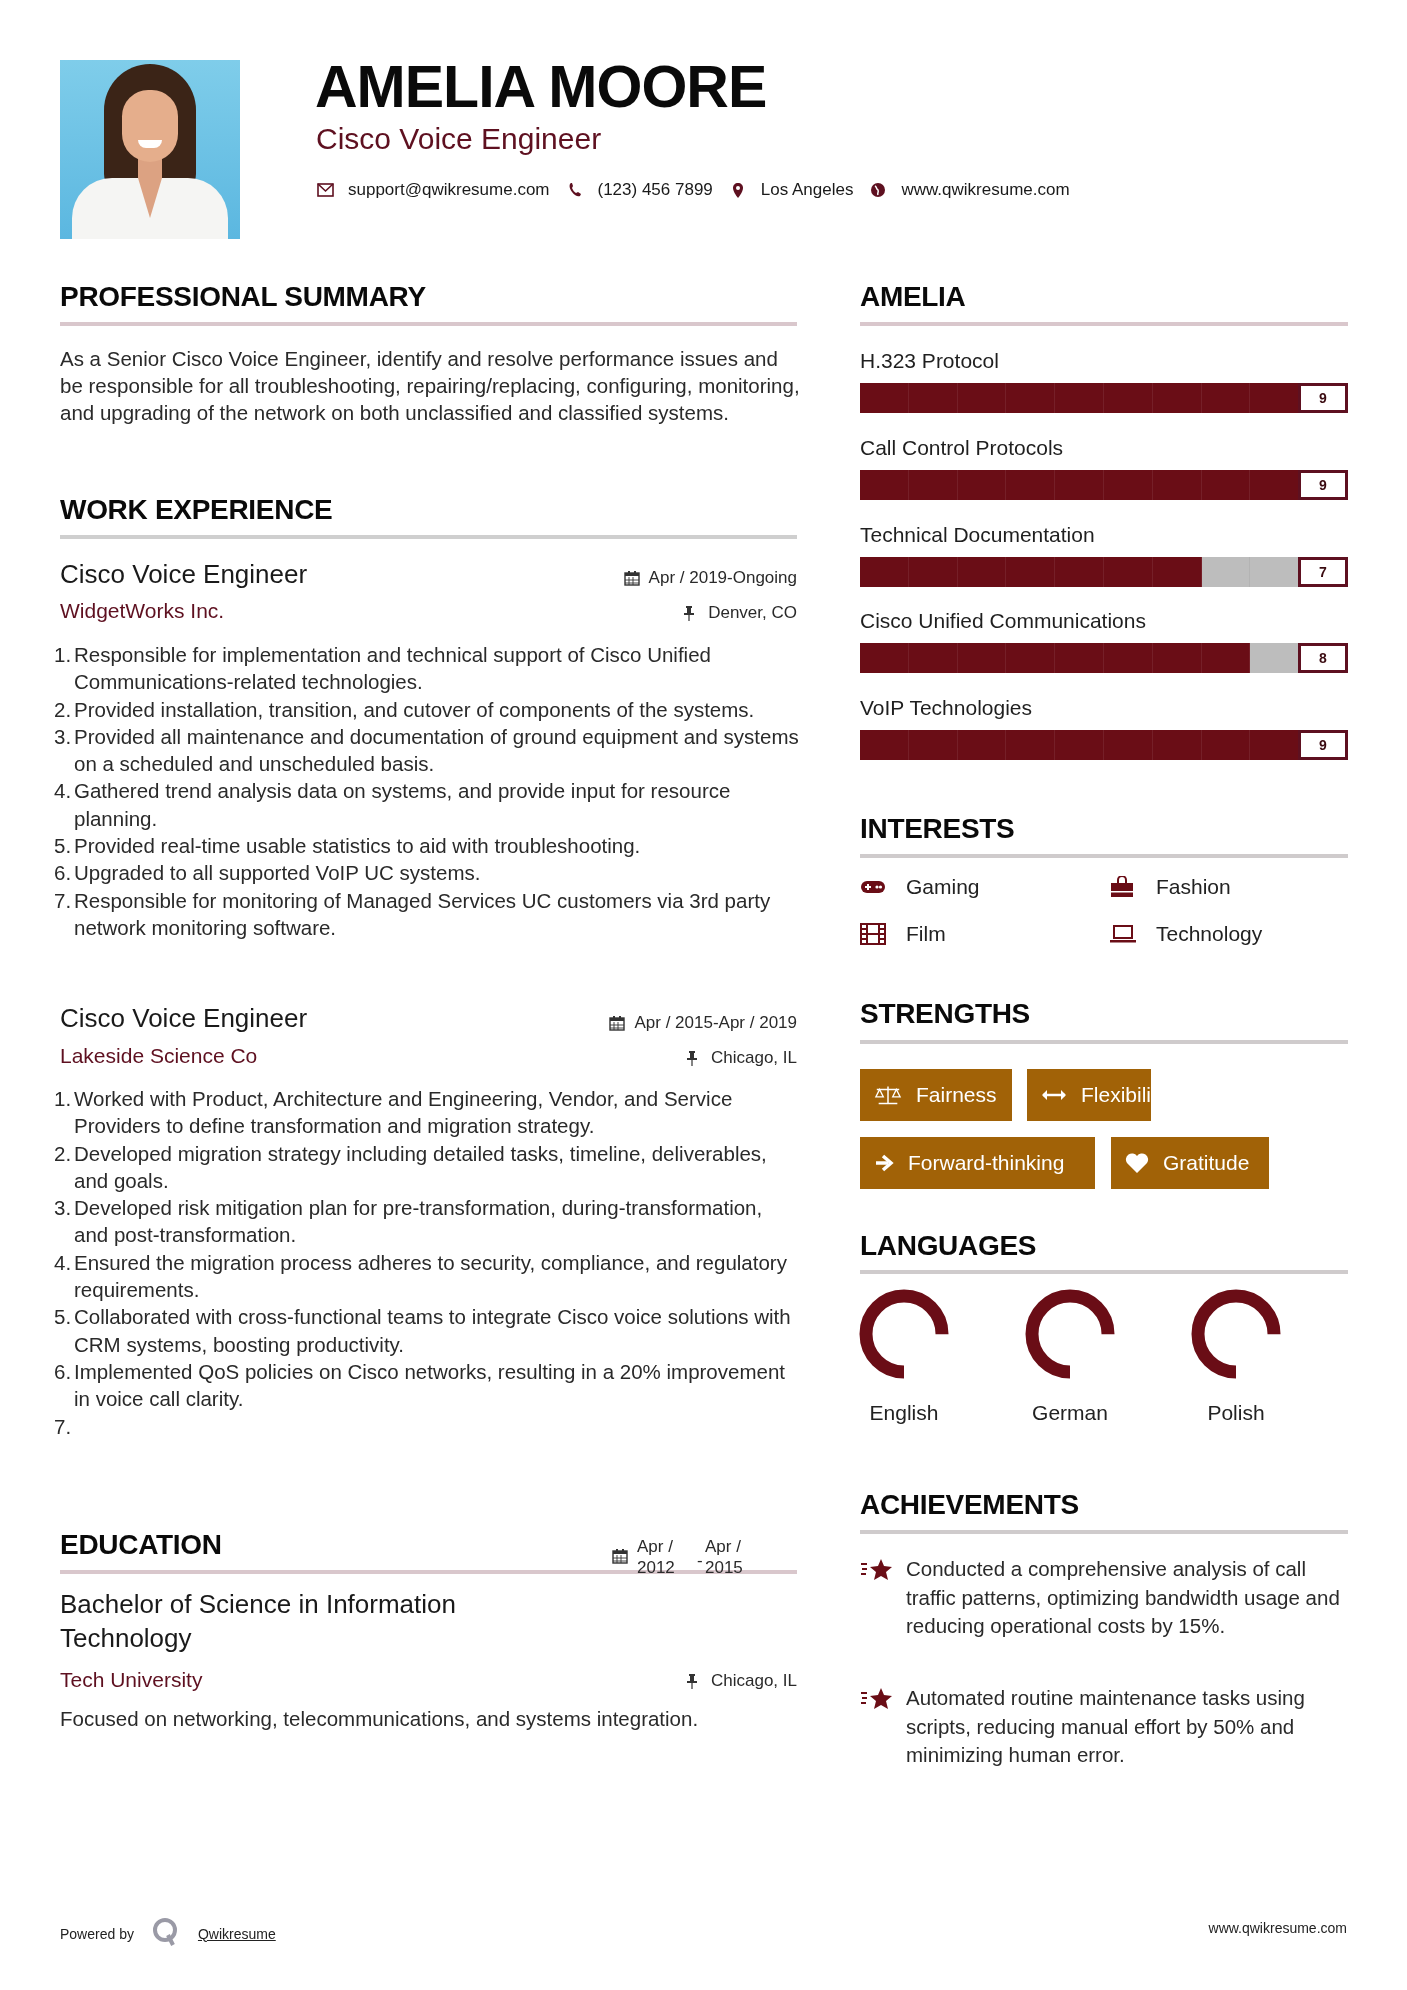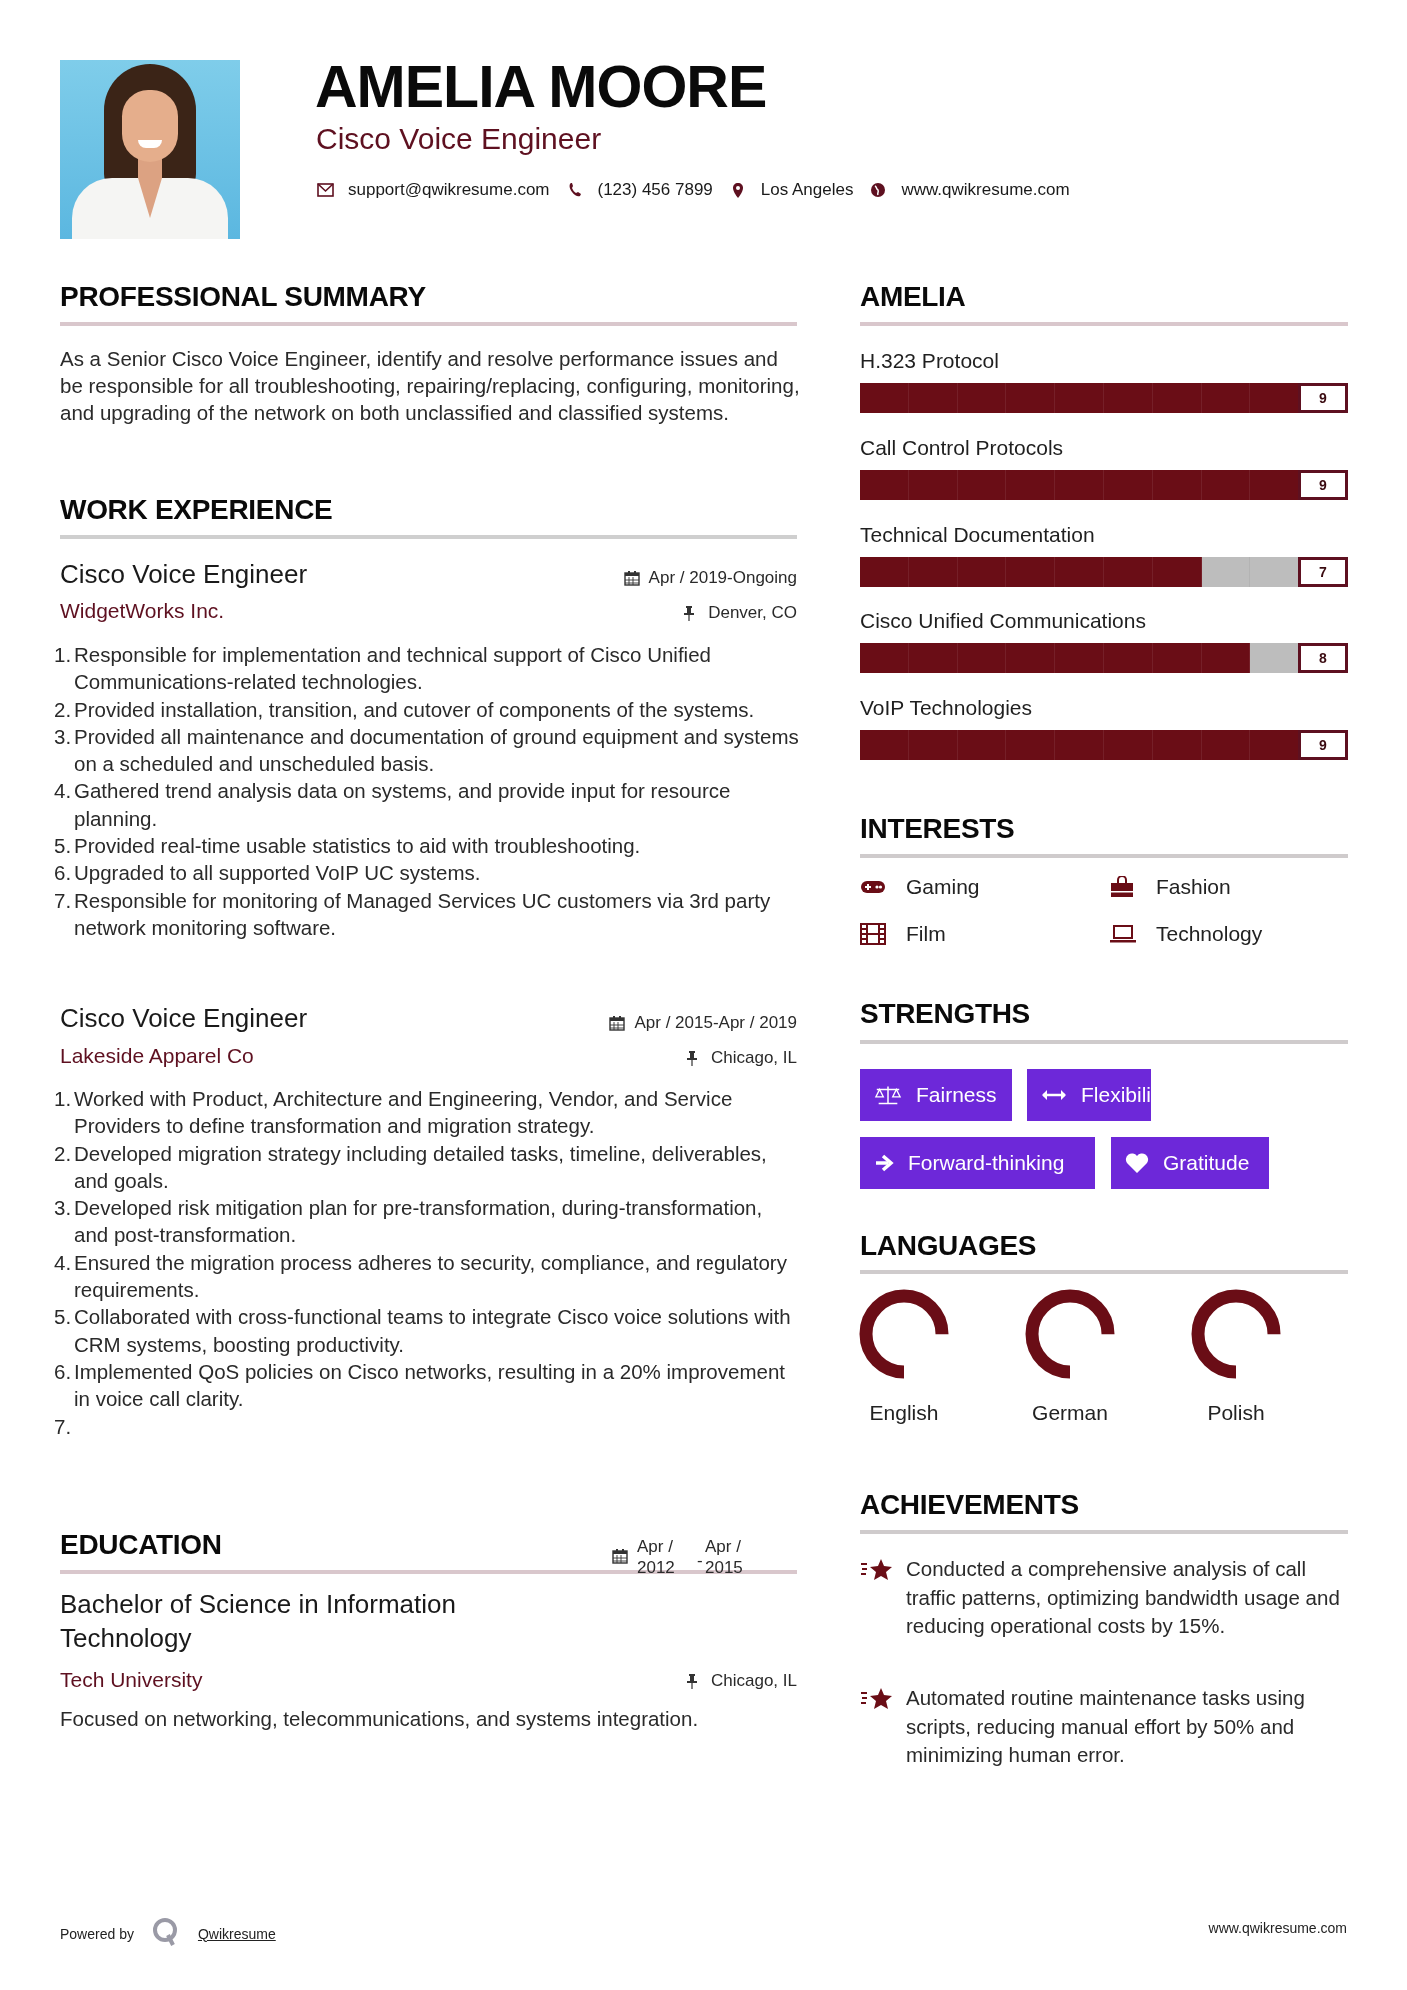--- a/index.html
+++ b/index.html
@@ -44,21 +44,21 @@
   .seg { height: 30px; border-right: 1px solid rgba(255,255,255,0.08); }
   .seg.on { background: #6a0d16; }
   .seg.off { background: #bdbdbd; border-right: 1px solid #b3b3b3; }
   .skill-num { position: absolute; right: 0; top: 0; width: 50px; height: 30px; border: 3px solid #5e1020; background: #fff; font-size: 14px; font-weight: 700; color: #3a0a10; display: flex; align-items: center; justify-content: center; }
 
   
   .interest { position: absolute; display: flex; align-items: center; font-size: 21px; color: #222; }
   .interest .ii { width: 26px; height: 22px; margin-right: 20px; color: #6a0d16; display: inline-flex; align-items: center; }
 
   
-  .chip { position: absolute; height: 52px; background: #6d28d9; color: #fff; display: flex; align-items: center; padding: 0 14px; font-size: 21px; }
+  .chip { position: absolute; height: 52px; background: #a16207; color: #fff; display: flex; align-items: center; padding: 0 14px; font-size: 21px; }
   .chip .ci { width: 28px; margin-right: 14px; display: inline-flex; align-items: center; justify-content: center; }
 
   
   .lang { position: absolute; width: 120px; text-align: center; }
   .lang svg { display: block; margin: 0 auto; }
   .lang .ln { font-size: 21px; color: #222; margin-top: 22px; }
 
   
   .ach { position: absolute; left: 860px; width: 488px; display: flex; }
   .ach .ai { width: 46px; flex-shrink: 0; color: #6a0d16; padding-top: 2px; }
@@ -169,21 +169,21 @@
       <svg width="16" height="16" viewBox="0 0 16 16">
         <rect x="1" y="3" width="14" height="12" fill="none" stroke="#333" stroke-width="1.4"></rect>
         <rect x="1" y="3" width="14" height="3" fill="#333"></rect>
         <path d="M5 7v8M9 7v8M1 10h14M1 13h14" stroke="#333" stroke-width="0.9"></path>
         <rect x="4" y="1" width="2" height="3" fill="#333"></rect>
         <rect x="10" y="1" width="2" height="3" fill="#333"></rect>
       </svg>
     </span>
   <span>Apr / 2015-Apr / 2019</span>
 </div>
-<div class="company" style="left:60px; top:1045px;">Lakeside Apparel Co</div>
+<div class="company" style="left:60px; top:1045px;">Lakeside Science Co</div>
 <div class="meta" style="right:610px; top:1049px;">
   <span class="mi">
       <svg width="12" height="16" viewBox="0 0 12 16">
         <rect x="3" y="1" width="6" height="2" fill="#333"></rect>
         <rect x="4" y="3" width="4" height="5" fill="#333"></rect>
         <rect x="1" y="8" width="10" height="2" fill="#333"></rect>
         <rect x="5.4" y="10" width="1.2" height="6" fill="#333"></rect>
       </svg>
     </span>
   <span>Chicago, IL</span>

